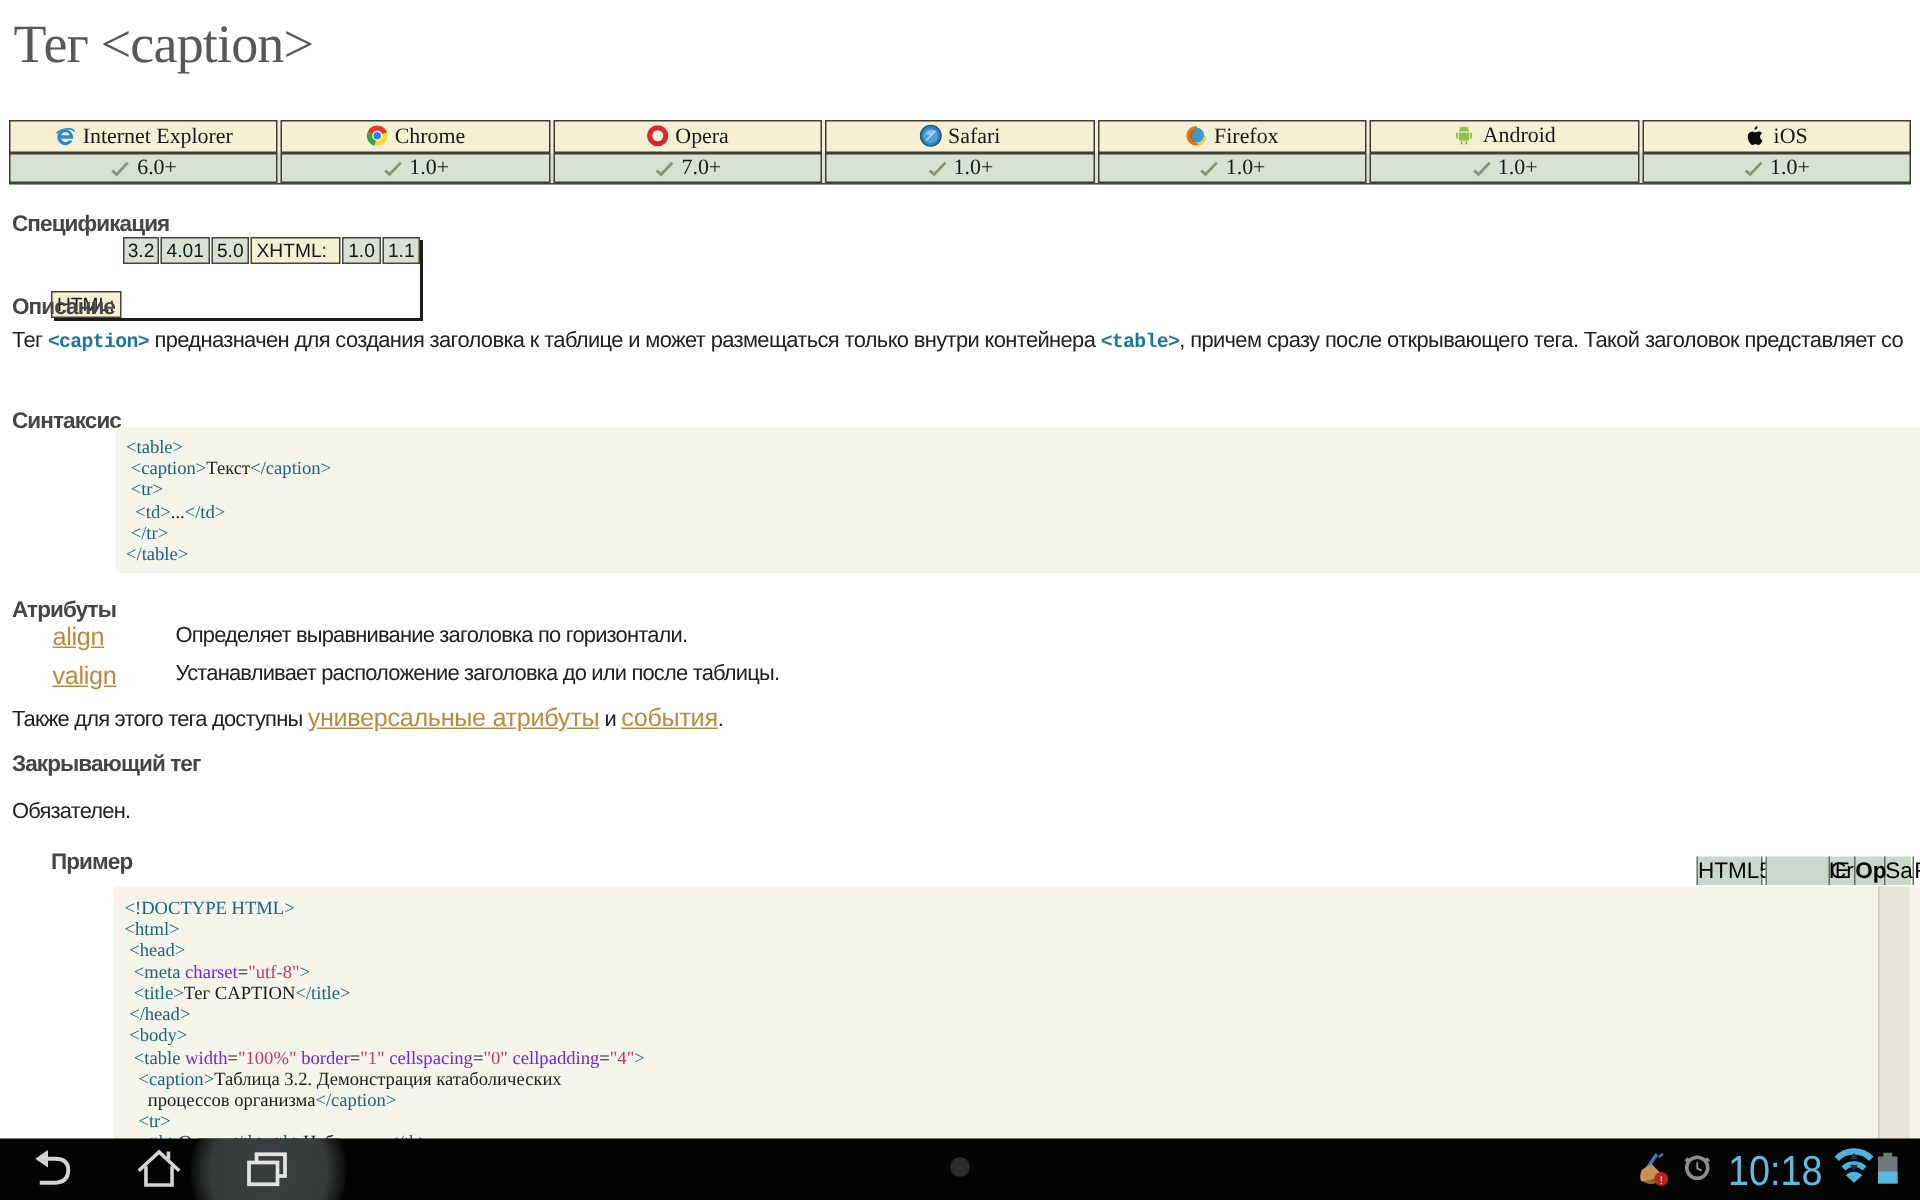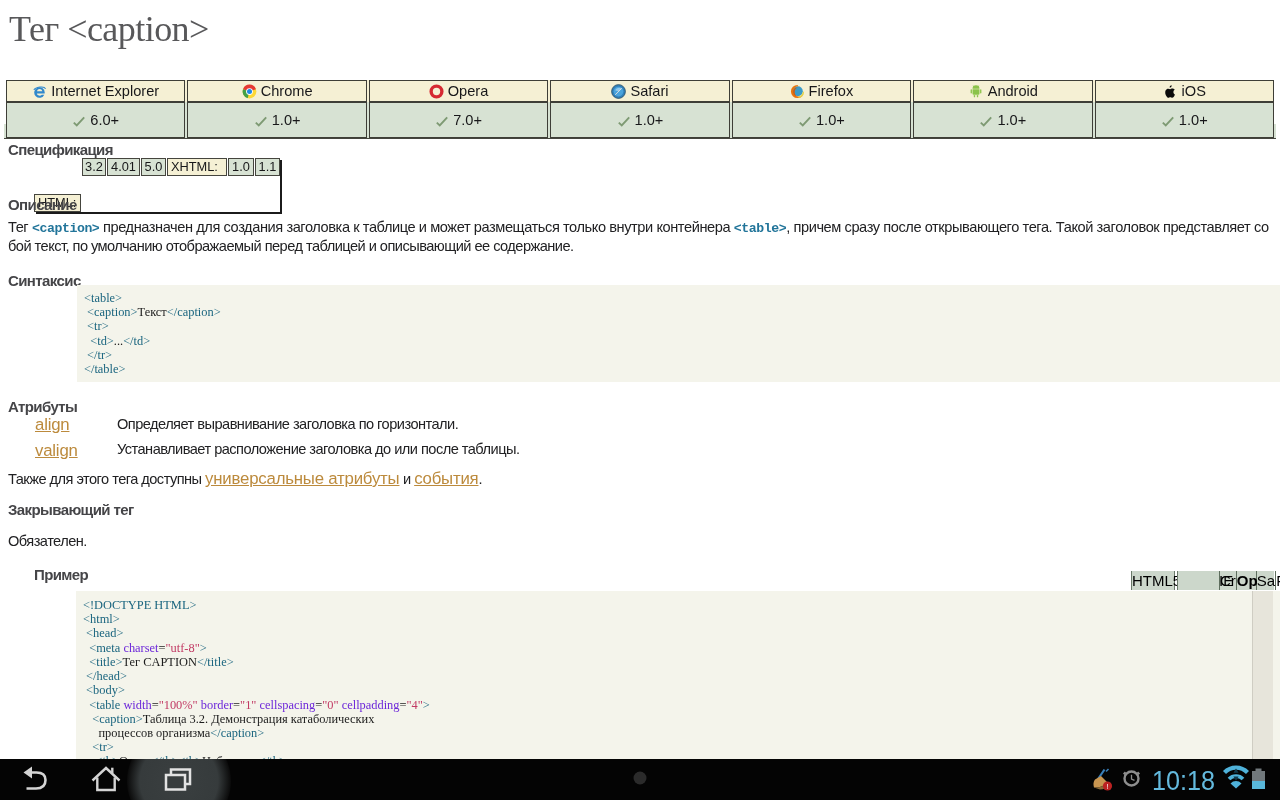--- a/index.html
+++ b/index.html
@@ -6,26 +6,26 @@
 html,body { width:1280px; height:800px; overflow:hidden; background:#fff; }
 body { font-family:"Liberation Sans", sans-serif; color:#212123; }
 #page { position:relative; width:1280px; height:800px; background:#fff; }
 .abs { position:absolute; }
 h1 { font-family:"Liberation Serif", serif; font-weight:400; font-size:36px; color:#58585a; letter-spacing:-0.55px; }
 .h3 { font-weight:bold; font-size:15px; color:#454548; letter-spacing:-0.6px; }
 .txt { font-size:14.6px; color:#212123; white-space:nowrap; letter-spacing:-0.53px; }
 code.t { font-family:"Liberation Mono", monospace; font-weight:bold; font-size:13.2px; color:#22759a; }
 a.or { color:#bc8a3c; text-decoration:underline; font-size:16.8px; letter-spacing:-0.2px; }
 
-table.br { border-spacing:2px 0; border:none; table-layout:fixed; }
+table.br { border-spacing:2px 0; border:none; table-layout:fixed;font-family:Liberation Serif, serif; }
 table.brh { background:#f5f0d4; }
 table.brv { background:#d7e2d3; border-bottom:1px solid #45453e; }
 table.br td { border:1px solid #3e3e37; text-align:center; font-size:14.6px; color:#18181a; }
 table.br tr.hd td { background:#f5f0d4; height:22px; }
-table.br tr.vl td { background:#d7e2d3; height:36px; }
+table.br tr.vl td { background:#d7e2d3; height:20px; }
 .bi { display:inline-block; vertical-align:-3px; margin-right:4px; }
 
 .spc,.spg { border:1px solid #45453e; font-size:12.8px; color:#18181a; height:18px; line-height:16px; box-sizing:border-box; text-align:center; }
 .spc { background:#f5f0d4; }
 .spg { background:#d7e2d3; }
 
 .code { background:#f4f4eb; font-family:Liberation Serif, serif; font-size:12.4px; line-height:14.22px; white-space:pre; color:#1c1c1c;margin-left:45px; }
 .tg { color:#1a657f; }
 .at { color:#6d28d9; }
 .vl { color:#c23a64; }
@@ -121,21 +121,20 @@
     <div class="spg" style="width:24px;">3.2</div>
     <div class="spg" style="width:33px;">4.01</div>
     <div class="spg" style="width:25px;">5.0</div>
     <div class="spc" style="width:60px; text-align:left; padding-left:3px;">XHTML:</div>
     <div class="spg" style="width:26px;">1.0</div>
     <div class="spg" style="width:25px;">1.1</div>
   </div>
 
   <div class="h3 abs" style="left:8px; top:196px;">Описание</div>
   <div class="txt abs" style="left:8px; top:219px; letter-spacing:-0.42px;">Тег <code class="t">&lt;caption&gt;</code> предназначен для создания заголовка к таблице и может размещаться только внутри контейнера <code class="t">&lt;table&gt;</code>, причем сразу после открывающего тега. Такой заголовок представляет со</div>
-  <div class="txt abs" style="left:8px; top:238px;">бой текст, по умолчанию отображаемый перед таблицей и описывающий ее содержание.</div>
 
   <div class="h3 abs" style="left:8px; top:272px;">Синтаксис</div>
   <div class="code abs" style="left:32px; top:285px; width:1241px; padding:6px 0 6px 7px;"><span class="tg">&lt;table&gt;</span>
  <span class="tg">&lt;caption&gt;</span>Текст<span class="tg">&lt;/caption&gt;</span>
  <span class="tg">&lt;tr&gt;</span>
   <span class="tg">&lt;td&gt;</span>...<span class="tg">&lt;/td&gt;</span>
  <span class="tg">&lt;/tr&gt;</span>
 <span class="tg">&lt;/table&gt;</span></div>
 
   <div class="h3 abs" style="left:8px; top:398px;">Атрибуты</div>

